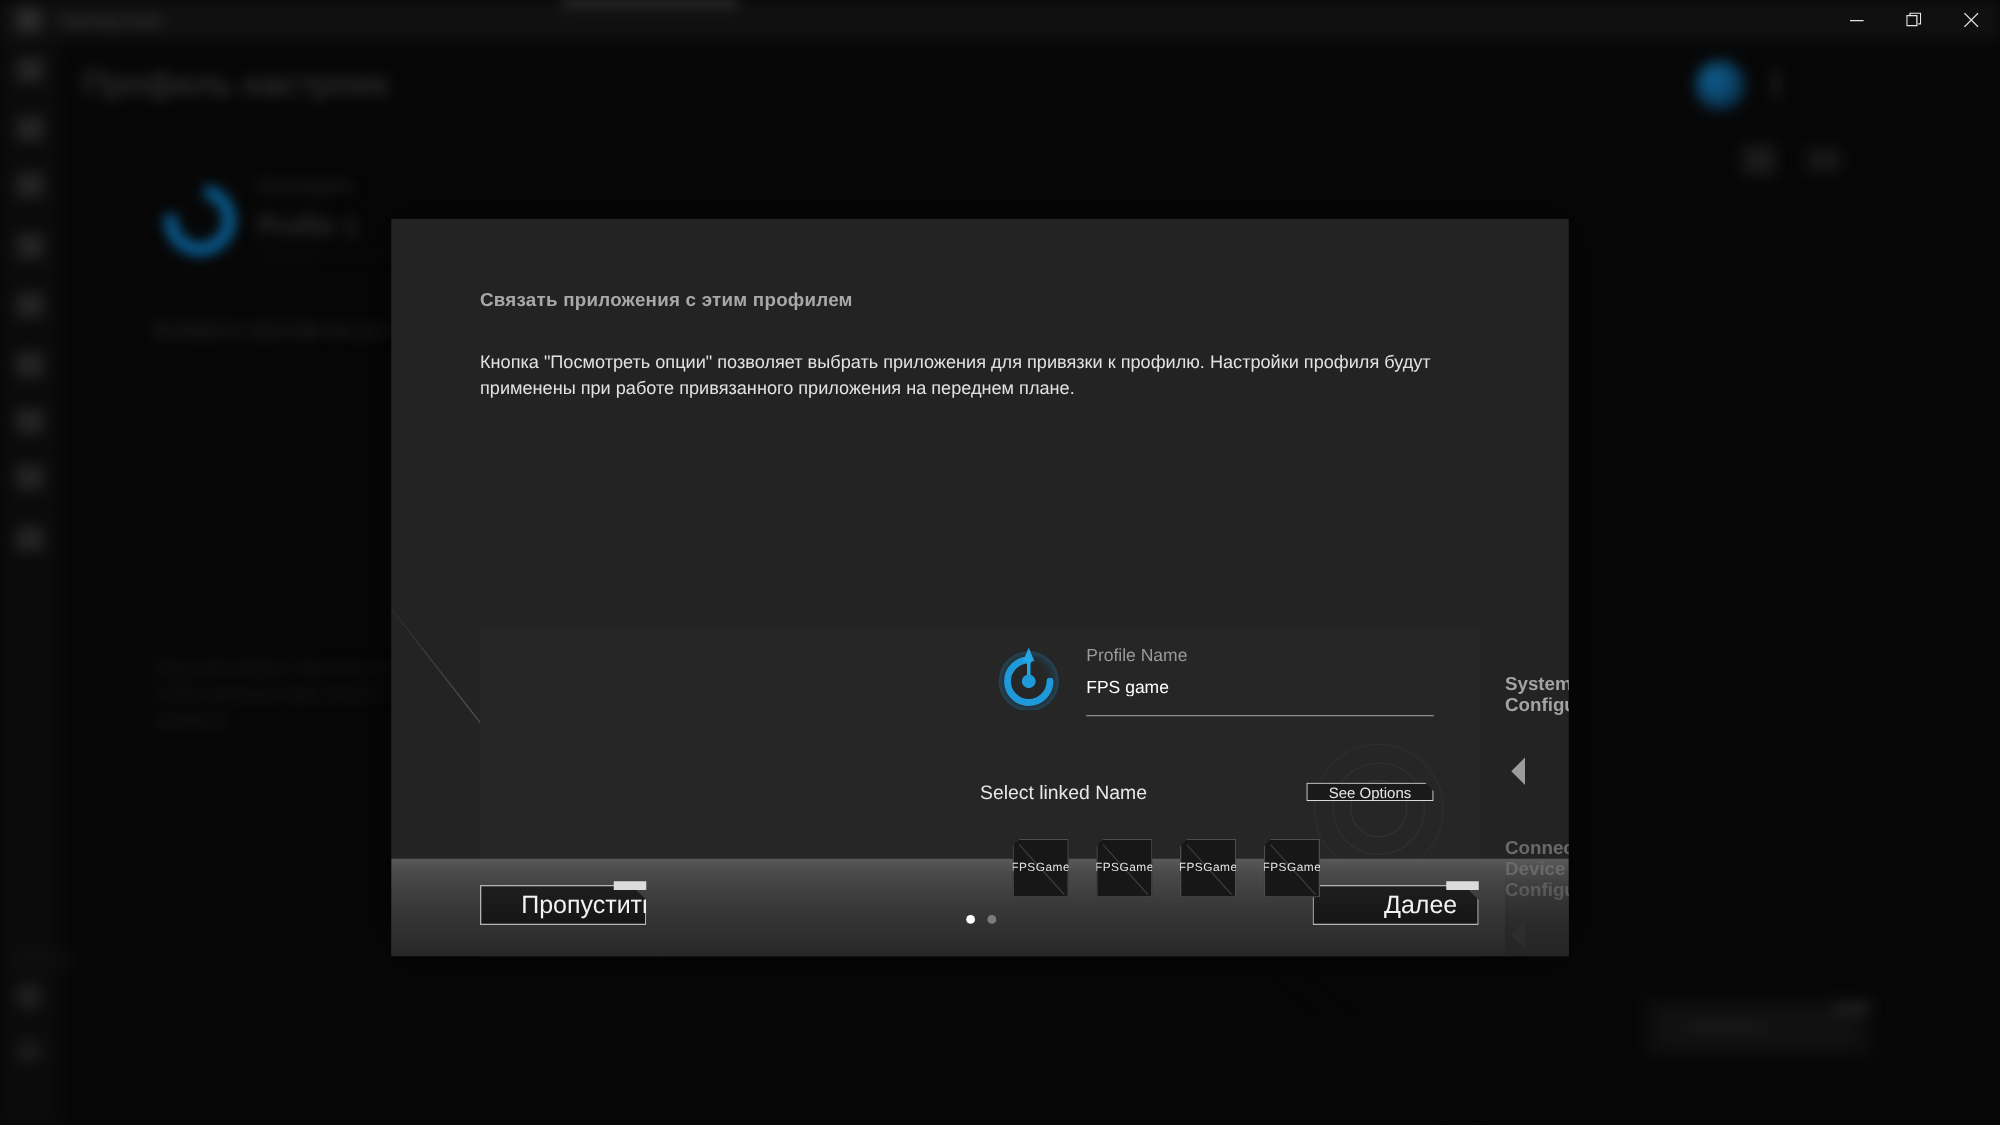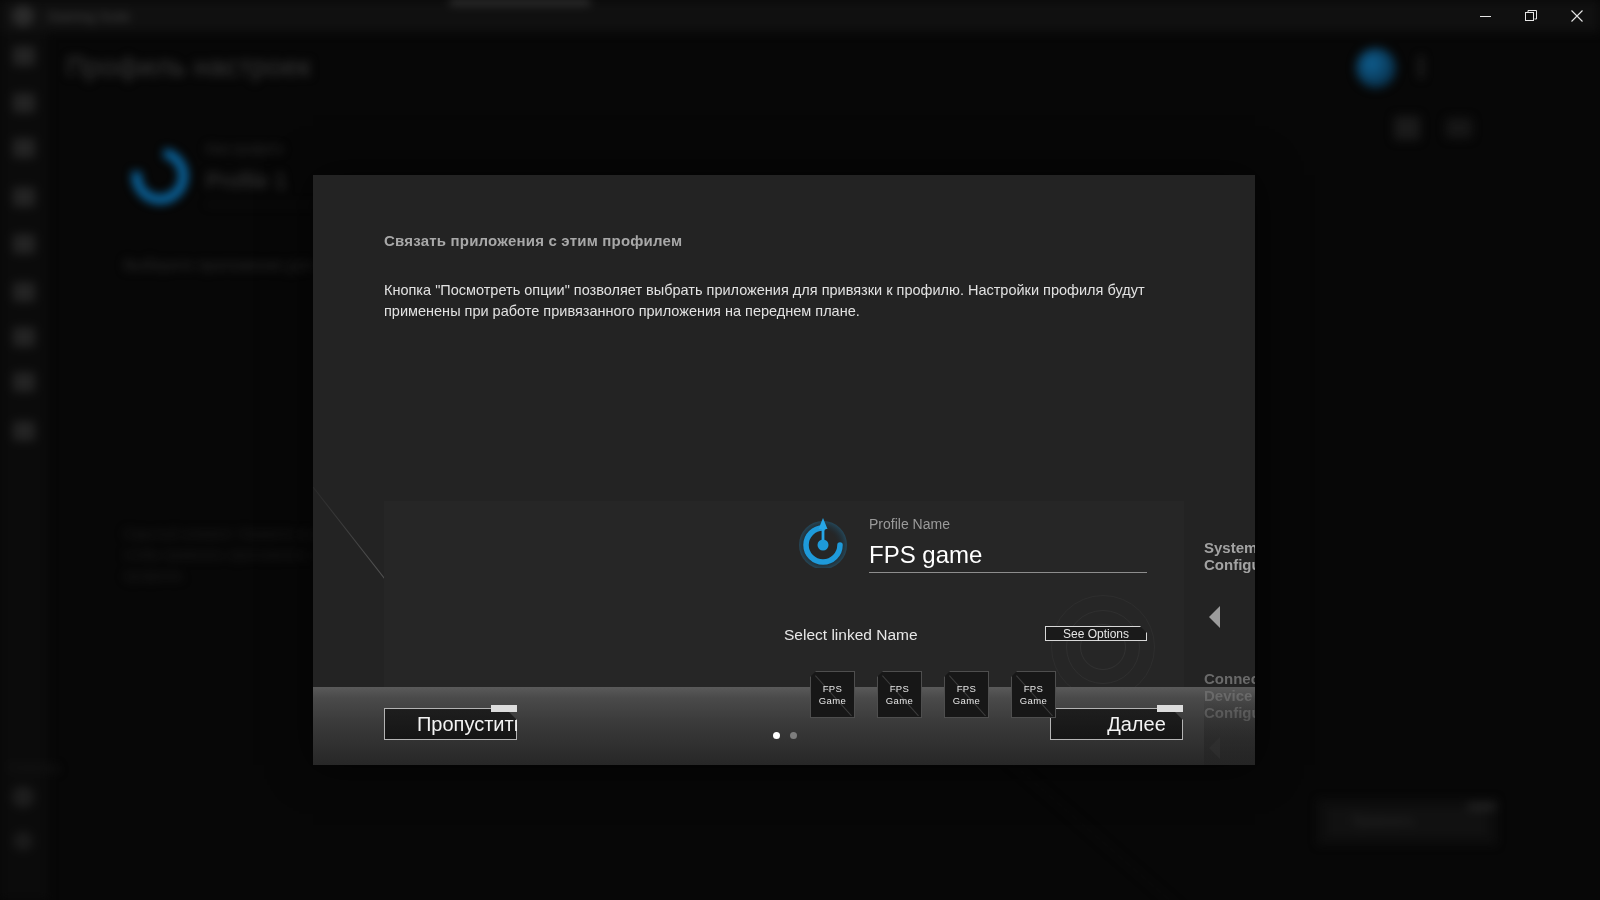--- a/index.html
+++ b/index.html
@@ -197,21 +197,21 @@
   .profile-logo {
     position: absolute; left: 484px; top: 341px;
     width: 52px; height: 52px; z-index: 24;
   }
   .field-label {
     position: absolute; left: 556px; top: 341px;
     font-size: 14px; color: #9a9a9a; z-index: 24;
   }
   .field-value {
     position: absolute; left: 556px; top: 366px;
-    font-size: 24px; color: #ffffff; z-index: 24;
+    font-size: 14px; color: #ffffff; z-index: 24;
     background: transparent; border: none; outline: none;
     width: 270px; padding: 0;
     font-family: "Liberation Sans", sans-serif;
   }
   .field-rule {
     position: absolute; left: 556px; top: 397px;
     width: 278px; height: 1px; background: #8d8d8d; z-index: 24;
   }
 
   
@@ -235,21 +235,21 @@
   .app-row {
     position: absolute; left: 497px; top: 496px;
     display: flex; gap: 22px; z-index: 24;
   }
   .app-tile {
     position: relative;
     width: 45px; height: 47px;
     background: #171717;
     border: 1px solid #4e4e4e;
     clip-path: polygon(6px 0, 100% 0, 100% 100%, 0 100%, 0 6px);
-    display: flex; flex-direction: column;
+    display: flex; 
     align-items: center; justify-content: center;
     cursor: pointer;
   }
   .app-tile span {
     font-size: 9.5px; color: #e6e6e6; line-height: 1.25;
     font-family: "Liberation Sans", sans-serif; letter-spacing: .4px;
   }
   .app-tile::after {
     content: ""; position: absolute; left: 4px; top: 4px;
     width: 1px; height: 54px; background: rgba(255,255,255,.16);

